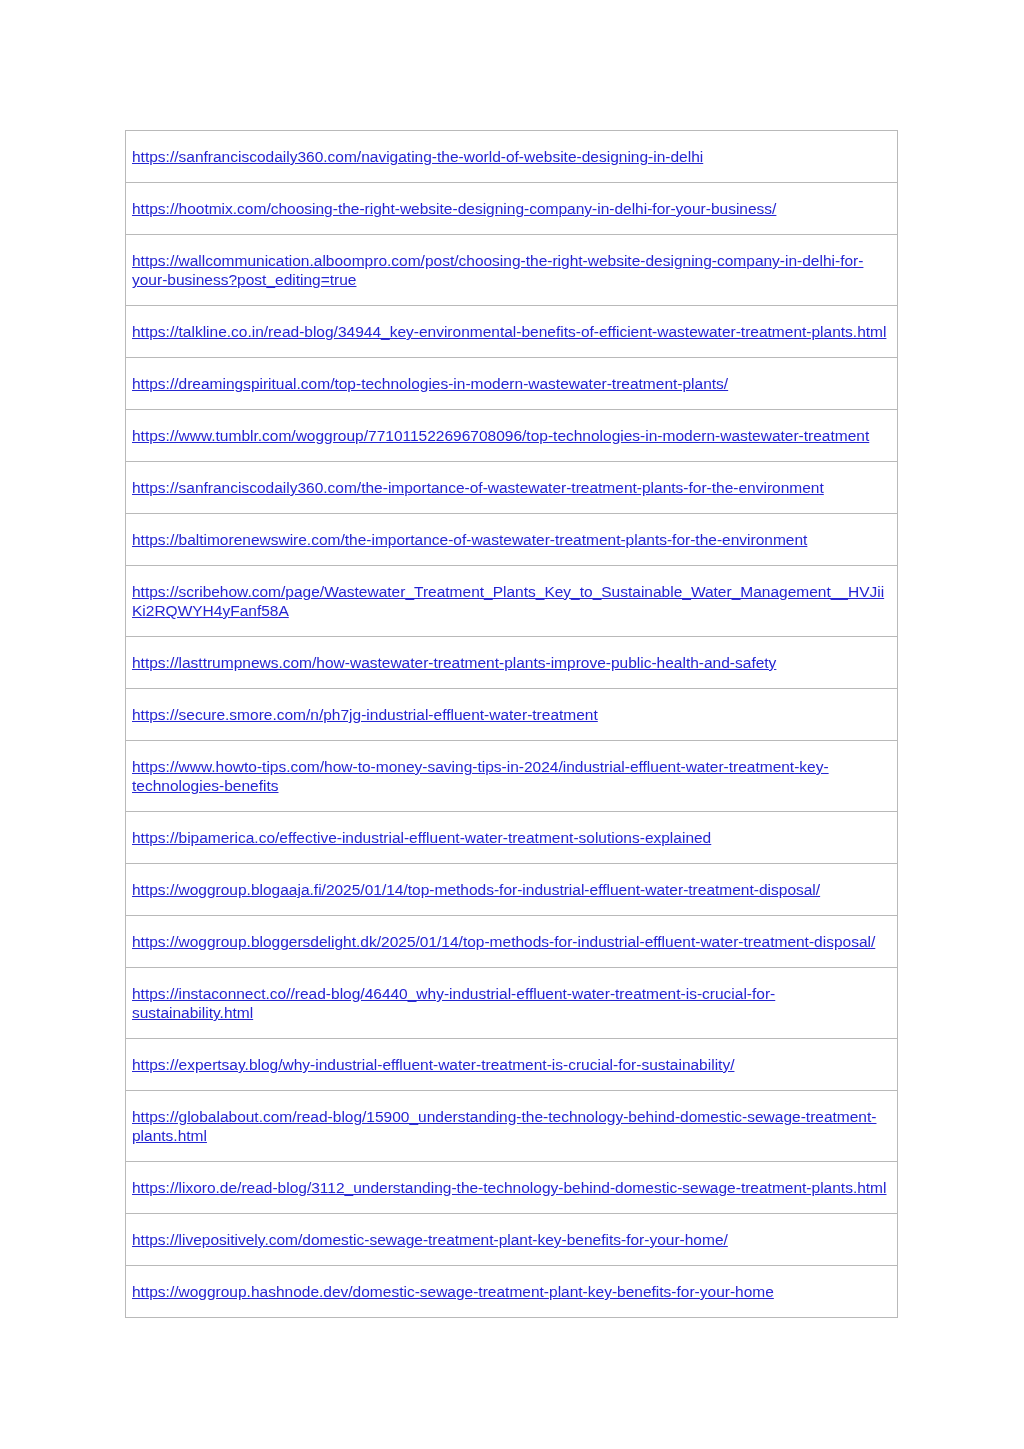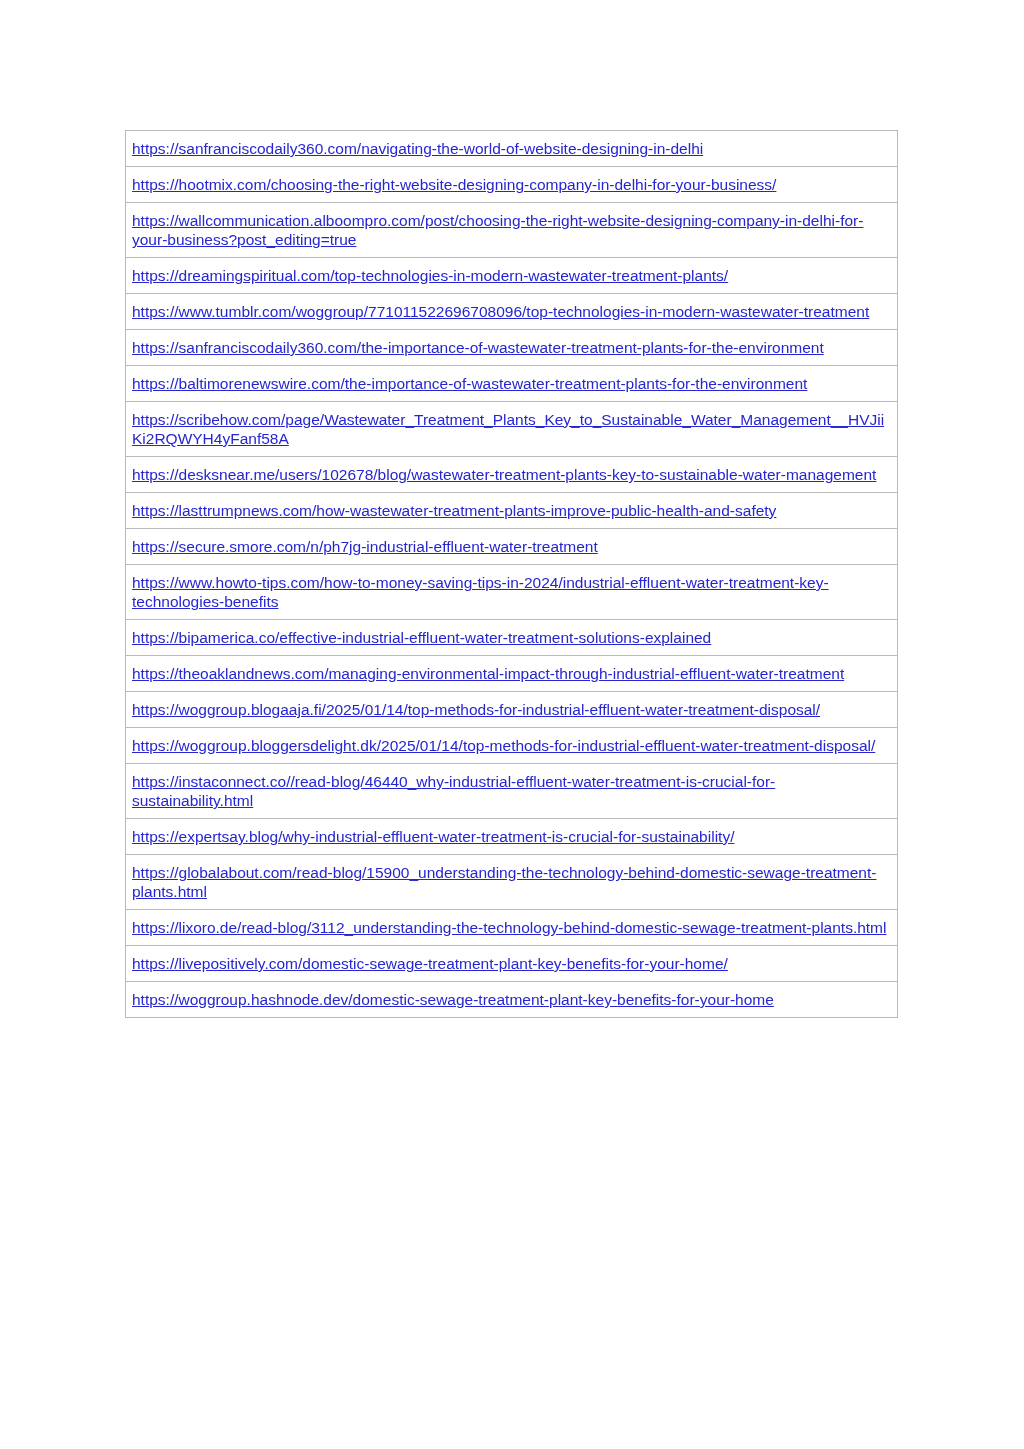--- a/index.html
+++ b/index.html
@@ -18,21 +18,21 @@
   table.links {
     position: absolute;
     left: 125px;
     top: 130px;
     width: 773px;
     border-collapse: collapse;
     table-layout: fixed;
   }
   table.links td {
     border: 1px solid #b9b9b9;
-    padding: 8px 6px;
+    padding: 16px 6px;
     font-size: 15.5px;
     line-height: 19px;
     overflow-wrap: anywhere;
     word-break: break-word;
   }
   table.links a {
     color: #2525d2;
     text-decoration: underline;
     cursor: pointer;
   }
@@ -46,51 +46,48 @@
       <tr>
           <td><a>https://sanfranciscodaily360.com/navigating-the-world-of-website-designing-in-delhi</a></td>
         </tr>
       <tr>
           <td><a>https://hootmix.com/choosing-the-right-website-designing-company-in-delhi-for-your-business/</a></td>
         </tr>
       <tr>
           <td><a>https://wallcommunication.alboompro.com/post/choosing-the-right-website-designing-company-in-delhi-for-your-business?post_editing=true</a></td>
         </tr>
       <tr>
+          <td><a>https://talkline.co.in/read-blog/34944_key-environmental-benefits-of-efficient-wastewater-treatment-plants.html</a></td>
+        </tr>
+      <tr>
           <td><a>https://dreamingspiritual.com/top-technologies-in-modern-wastewater-treatment-plants/</a></td>
         </tr>
       <tr>
           <td><a>https://www.tumblr.com/woggroup/771011522696708096/top-technologies-in-modern-wastewater-treatment</a></td>
         </tr>
       <tr>
           <td><a>https://sanfranciscodaily360.com/the-importance-of-wastewater-treatment-plants-for-the-environment</a></td>
         </tr>
       <tr>
           <td><a>https://baltimorenewswire.com/the-importance-of-wastewater-treatment-plants-for-the-environment</a></td>
         </tr>
       <tr>
           <td><a>https://scribehow.com/page/Wastewater_Treatment_Plants_Key_to_Sustainable_Water_Management__HVJiiKi2RQWYH4yFanf58A</a></td>
         </tr>
       <tr>
-          <td><a>https://desksnear.me/users/102678/blog/wastewater-treatment-plants-key-to-sustainable-water-management</a></td>
-        </tr>
-      <tr>
           <td><a>https://lasttrumpnews.com/how-wastewater-treatment-plants-improve-public-health-and-safety</a></td>
         </tr>
       <tr>
           <td><a>https://secure.smore.com/n/ph7jg-industrial-effluent-water-treatment</a></td>
         </tr>
       <tr>
           <td><a>https://www.howto-tips.com/how-to-money-saving-tips-in-2024/industrial-effluent-water-treatment-key-technologies-benefits</a></td>
         </tr>
       <tr>
           <td><a>https://bipamerica.co/effective-industrial-effluent-water-treatment-solutions-explained</a></td>
-        </tr>
-      <tr>
-          <td><a>https://theoaklandnews.com/managing-environmental-impact-through-industrial-effluent-water-treatment</a></td>
         </tr>
       <tr>
           <td><a>https://woggroup.blogaaja.fi/2025/01/14/top-methods-for-industrial-effluent-water-treatment-disposal/</a></td>
         </tr>
       <tr>
           <td><a>https://woggroup.bloggersdelight.dk/2025/01/14/top-methods-for-industrial-effluent-water-treatment-disposal/</a></td>
         </tr>
       <tr>
           <td><a>https://instaconnect.co//read-blog/46440_why-industrial-effluent-water-treatment-is-crucial-for-sustainability.html</a></td>
         </tr>

